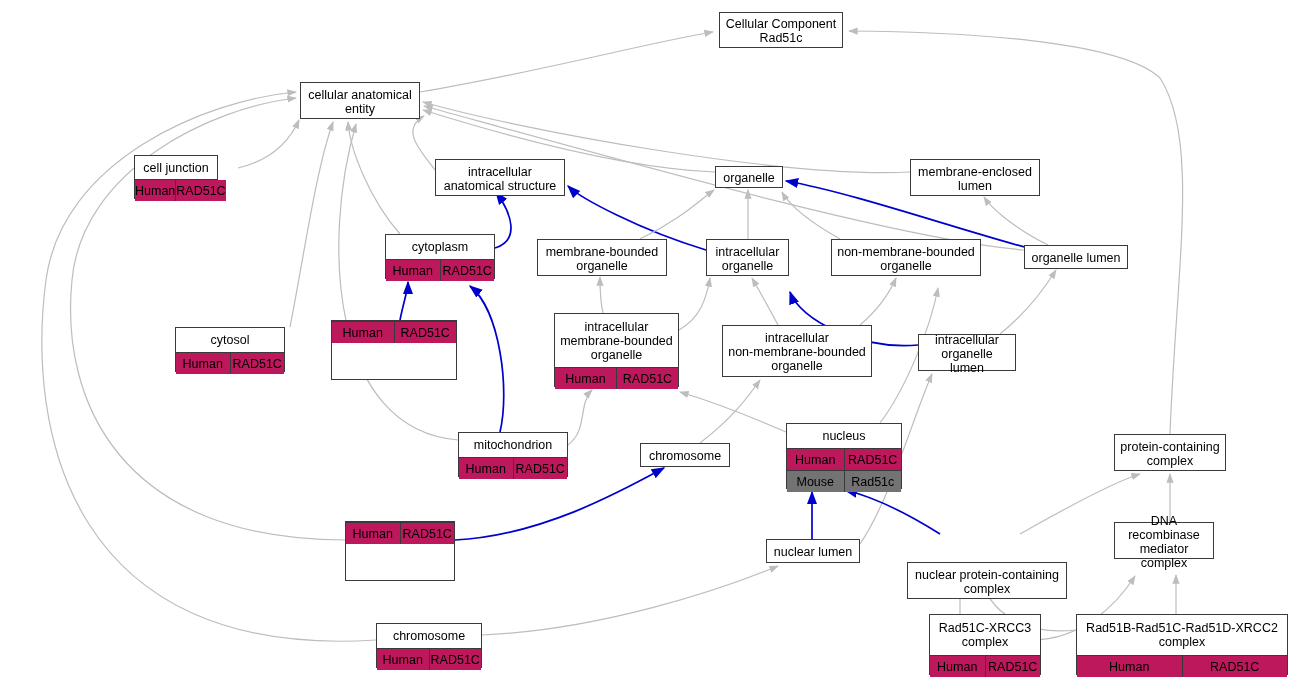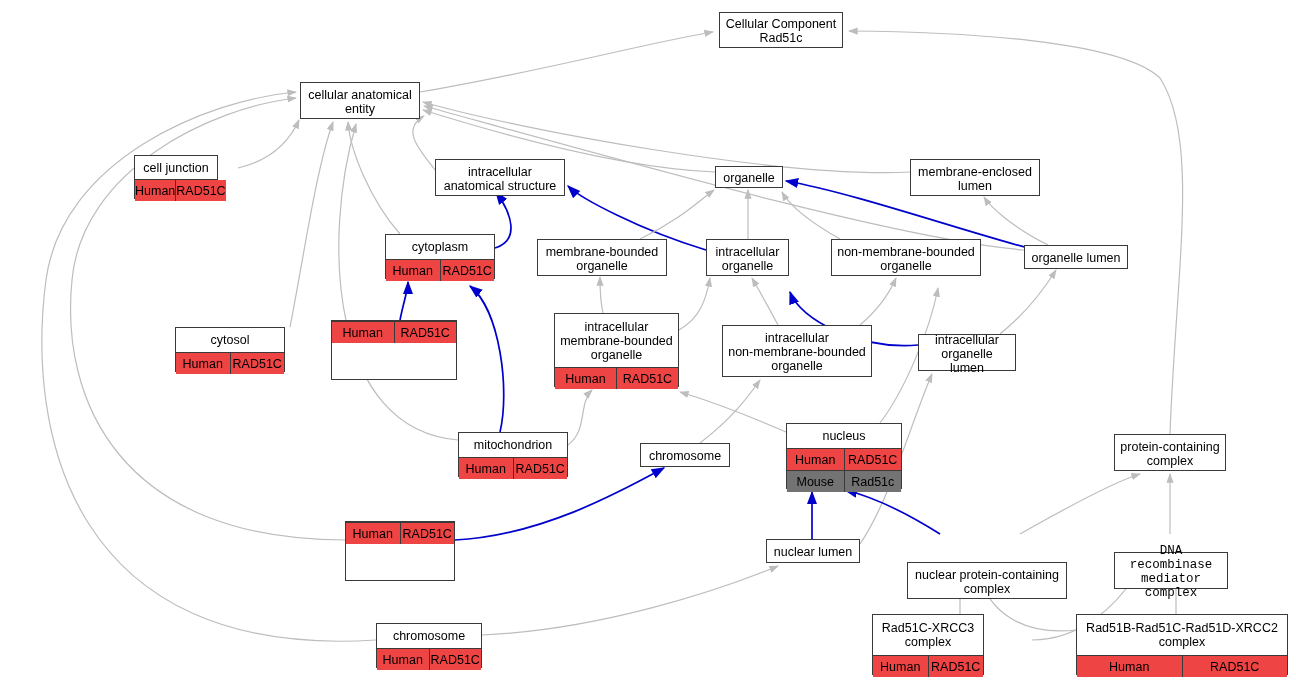--- a/index.html
+++ b/index.html
@@ -6,21 +6,21 @@
   body{font-family:"Liberation Sans","DejaVu Sans",sans-serif;}
   #canvas{position:relative;width:1296px;height:685px;background:#fff;overflow:hidden;}
   #edges{position:absolute;left:0;top:0;width:1296px;height:685px;}
   .node{position:absolute;box-sizing:border-box;border:1.3px solid #3a3a3a;background:#ffffff;}
   .node .title{display:flex;align-items:center;justify-content:center;text-align:center;
       font-size:12.5px;line-height:14px;color:#000;padding:2px 4px;box-sizing:border-box;}
   .node .annrow{display:flex;border-top:1.3px solid #3a3a3a;}
   .node .annrow .cell{flex:1 1 0;display:flex;align-items:center;justify-content:center;
       font-size:12.5px;line-height:14px;color:#000;box-sizing:border-box;height:21px;}
   .node .annrow .cell.sep{border-left:1.3px solid #3a3a3a;}
-  .ann-human{background:#ef4444;}
+  .ann-human{background:#be185d;}
   .ann-mouse{background:#737373;}
   .root-node{border:1.8px solid #3a3a3a;}
 </style>
 </head>
 <body>
 
 <div id="canvas">
   <svg id="edges" viewBox="0 0 1296 685" xmlns="http://www.w3.org/2000/svg">
     <defs>
       <marker id="arrow-isa" markerWidth="9" markerHeight="9" refX="7.2" refY="3.2" orient="auto" markerUnits="strokeWidth">
@@ -172,31 +172,31 @@
           <div class="cell ann-human">Human</div>
           <div class="cell sep ann-human">RAD51C</div>
         </div>
       </div>
       <div class="node" style="left: 766px; top: 539px; width: 94px; height: 24px;">
         <div class="title" style="height: 24px;">nuclear lumen</div>
       </div>
       <div class="node" style="left: 907px; top: 562px; width: 160px; height: 37px;">
         <div class="title" style="height: 37px;">nuclear protein-containing<br>complex</div>
       </div>
-      <div class="node" style="left: 1114px; top: 552px; width: 114px; height: 37px; font-family: Liberation Mono, monospace;">
+      <div class="node" style="left: 1114px; top: 522px; width: 100px; height: 37px;">
         <div class="title" style="height: 37px;">DNA recombinase<br>mediator complex</div>
       </div>
       <div class="node" style="left: 376px; top: 623px; width: 106px; height: 45px;">
         <div class="title" style="height: 24px;">chromosome</div>
         <div class="annrow">
           <div class="cell ann-human">Human</div>
           <div class="cell sep ann-human">RAD51C</div>
         </div>
       </div>
-      <div class="node" style="left: 872px; top: 614px; width: 112px; height: 61px;">
+      <div class="node" style="left: 929px; top: 614px; width: 112px; height: 61px;">
         <div class="title" style="height: 40px;">Rad51C-XRCC3<br>complex</div>
         <div class="annrow">
           <div class="cell ann-human">Human</div>
           <div class="cell sep ann-human">RAD51C</div>
         </div>
       </div>
       <div class="node" style="left: 1076px; top: 614px; width: 212px; height: 61px;">
         <div class="title" style="height: 40px;">Rad51B-Rad51C-Rad51D-XRCC2<br>complex</div>
         <div class="annrow">
           <div class="cell ann-human">Human</div>

